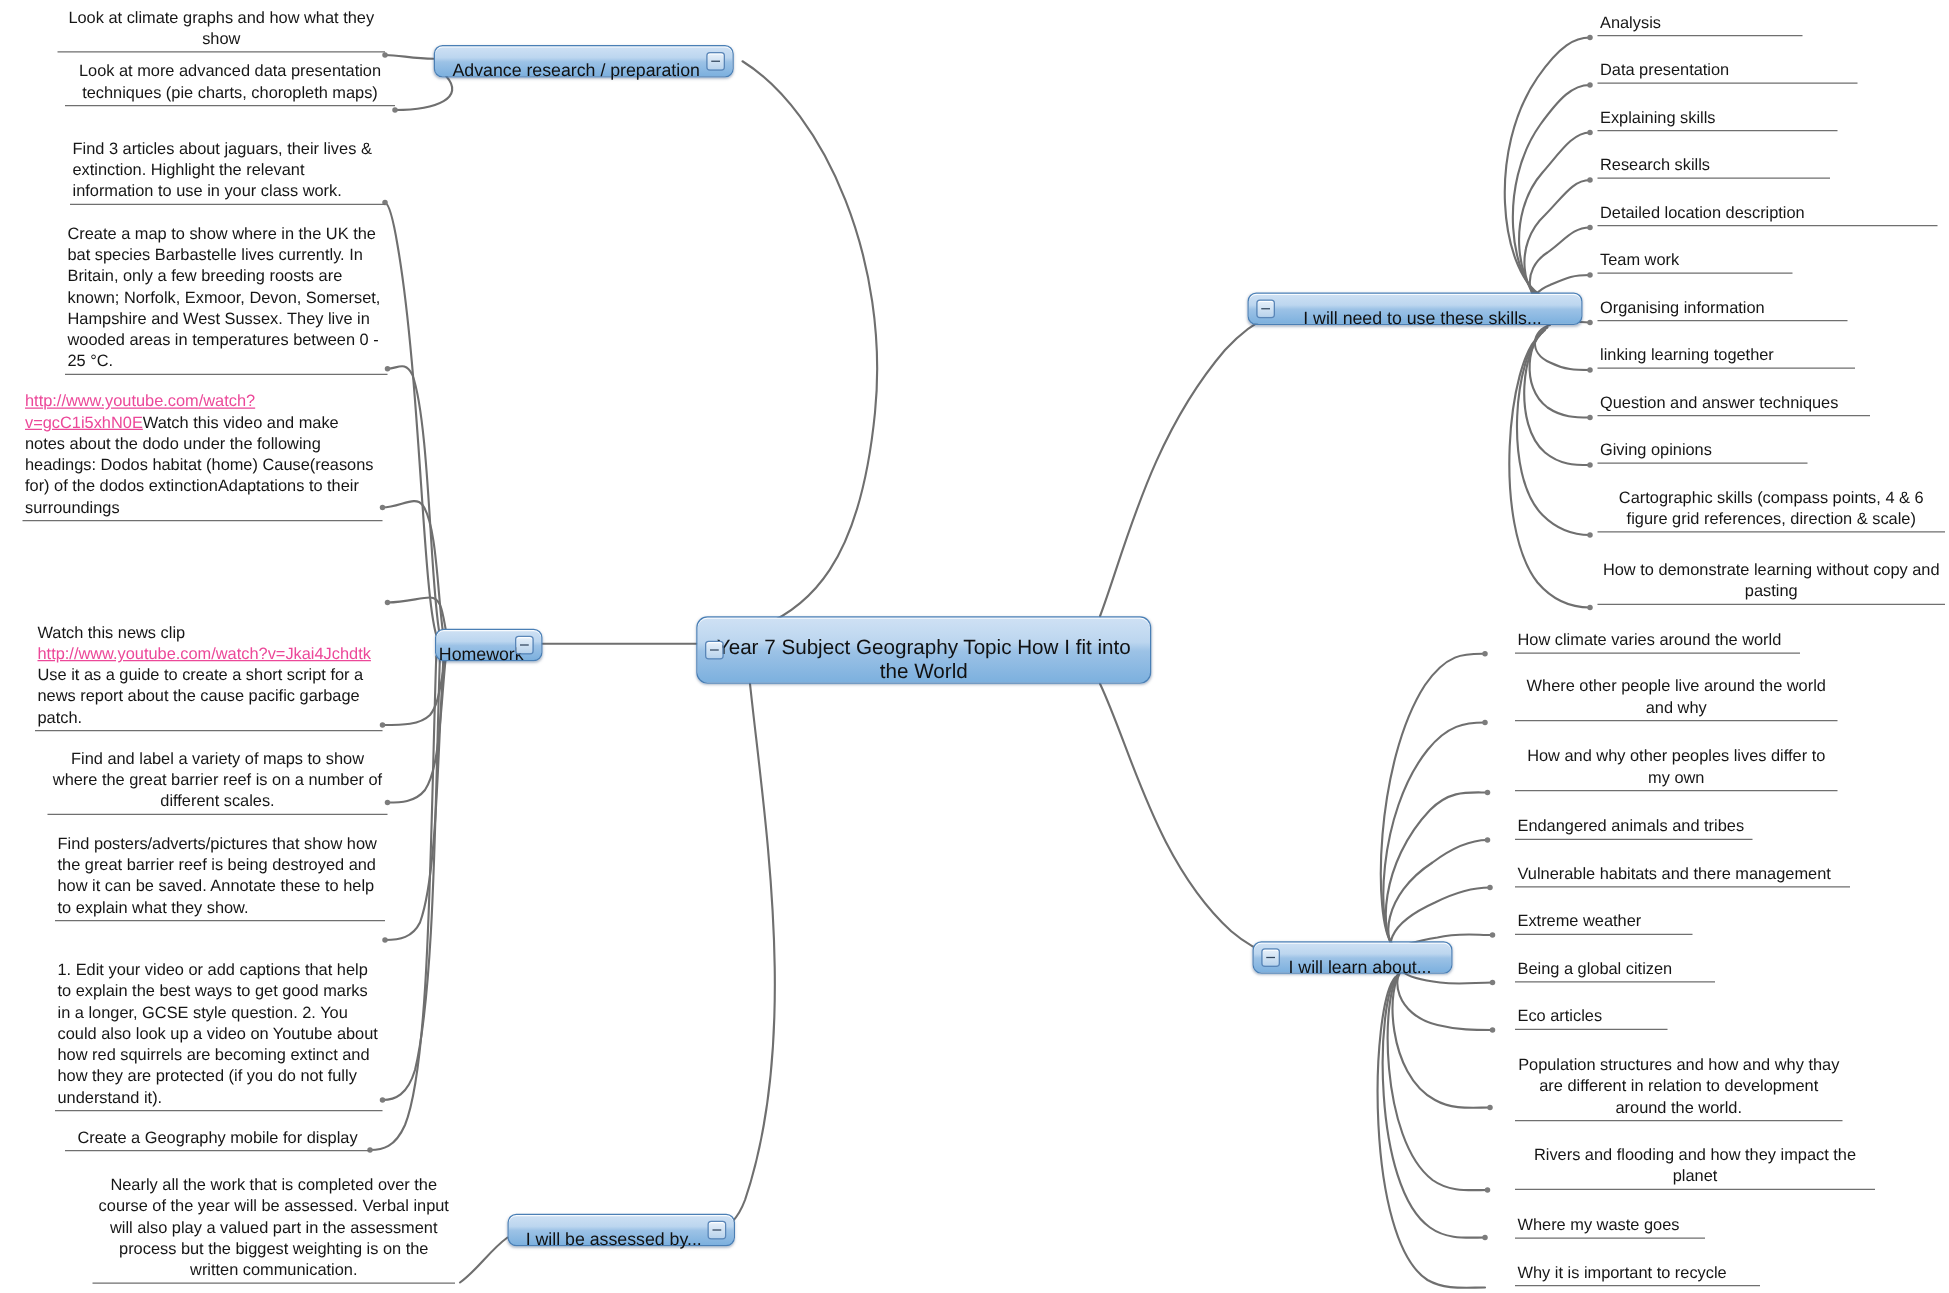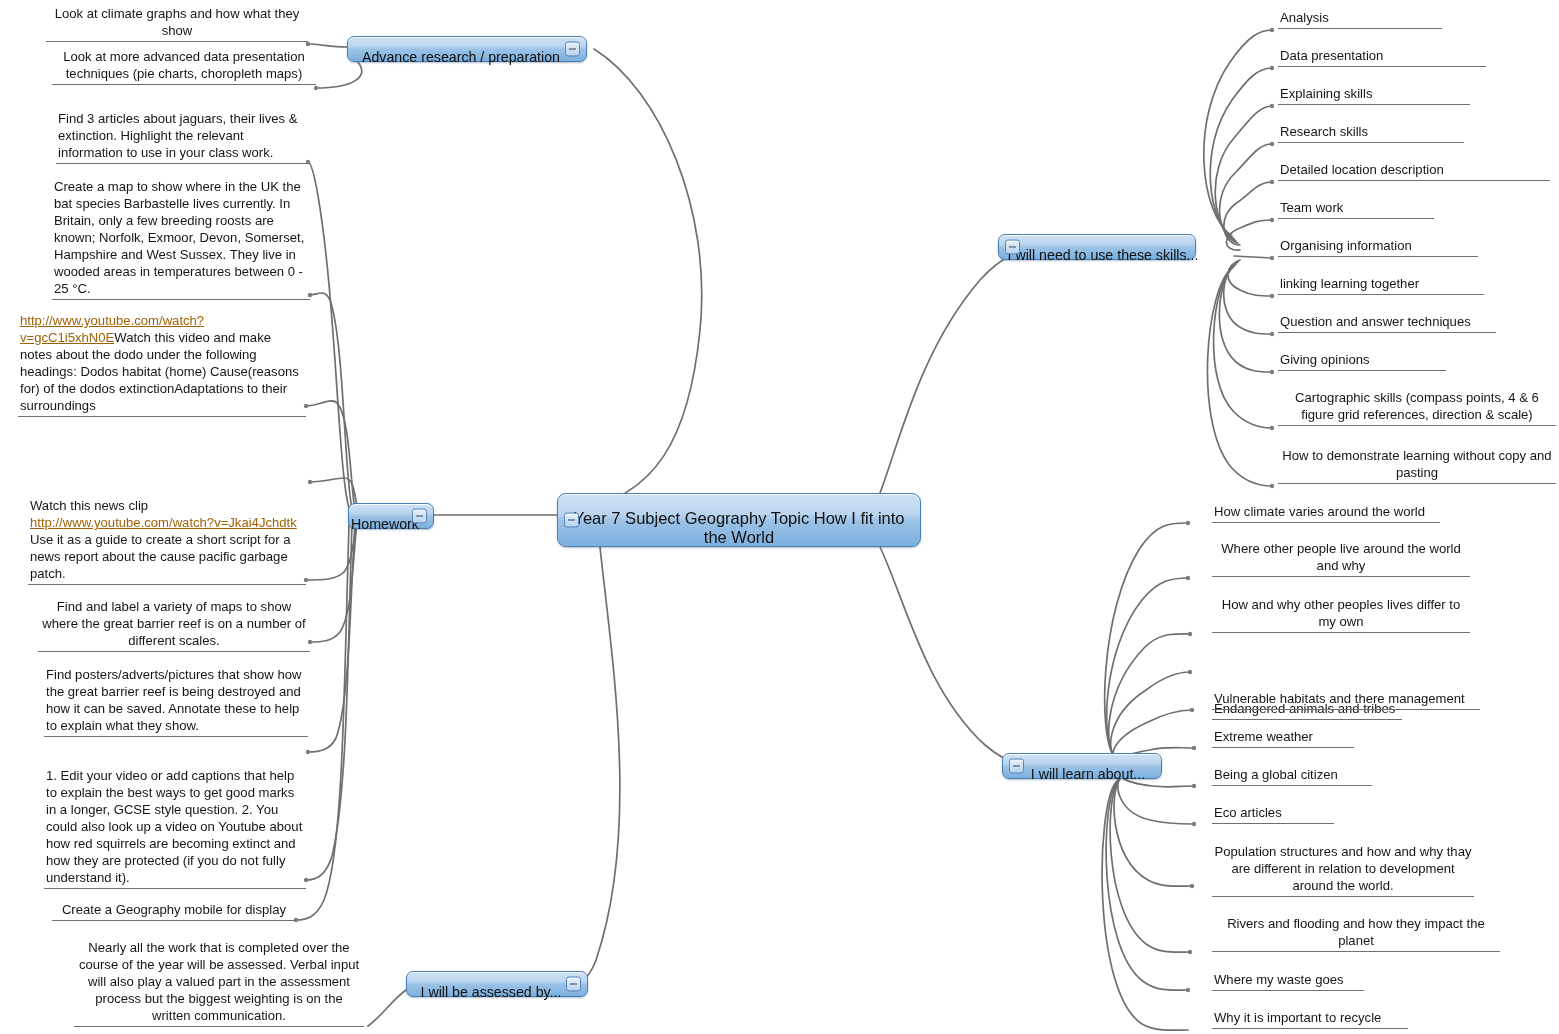--- a/index.html
+++ b/index.html
@@ -83,21 +83,21 @@
     color:#161616;
   }
   .leaf .txt{ display:block; padding:0 2px 2px 2px; }
   .leaf .rule{
     display:block;
     height:0;
     border-bottom:1.6px solid #6f6f6f;
   }
   .leaf.c .txt{ text-align:center; }
   .leaf.l .txt{ text-align:left; }
-  .leaf a.link{ color:#a16207; text-decoration:underline; }
+  .leaf a.link{ color:#ec4899; text-decoration:underline; }
 </style>
 </head>
 <body>
 
 <div id="stage">
 
   <svg id="edges" viewBox="0 0 1559 1034" width="1559" height="1034" xmlns="http://www.w3.org/2000/svg">
     <g fill="none" stroke="#6f6f6f" stroke-width="1.7" stroke-linecap="round">
 
       <path d="M 560,512 C 660,505 690,430 700,330 C 712,210 660,90 594,49"></path>
@@ -202,21 +202,21 @@
   <div class="node branch pad-right" style="left:348px;top:503px;width:86px;">
     <span class="lbl">Homework</span>
     <span class="handle inside-right"></span>
   </div>
 
   <div class="node branch pad-right" style="left:406px;top:971px;width:182px;">
     <span class="lbl">I will be assessed by...</span>
     <span class="handle inside-right"></span>
   </div>
 
-  <div class="node branch pad-left" style="left:998px;top:234px;width:198px;">
+  <div class="node branch pad-left" style="left:998px;top:234px;width:268px;">
     <span class="handle inside-left"></span>
     <span class="lbl">I will need to use these skills...</span>
   </div>
 
   <div class="node branch pad-left" style="left:1002px;top:753px;width:160px;">
     <span class="handle inside-left"></span>
     <span class="lbl">I will learn about...</span>
   </div>
 
   <div class="leaf c" style="left:52px;top:48px;width:264px;">
@@ -328,21 +328,21 @@
     <span class="rule"></span>
   </div>
   <div class="leaf c" style="left:1212px;top:540px;width:258px;">
     <span class="txt">Where other people live around the world and why</span>
     <span class="rule"></span>
   </div>
   <div class="leaf c" style="left:1212px;top:596px;width:258px;">
     <span class="txt">How and why other peoples lives differ to my own</span>
     <span class="rule"></span>
   </div>
-  <div class="leaf l" style="left:1212px;top:652px;width:190px;margin-top:48px;">
+  <div class="leaf l" style="left:1212px;top:652px;width:190px;">
     <span class="txt">Endangered animals and tribes</span>
     <span class="rule"></span>
   </div>
   <div class="leaf l" style="left:1212px;top:690px;width:268px;">
     <span class="txt">Vulnerable habitats and there management</span>
     <span class="rule"></span>
   </div>
   <div class="leaf l" style="left:1212px;top:728px;width:142px;">
     <span class="txt">Extreme weather</span>
     <span class="rule"></span>

